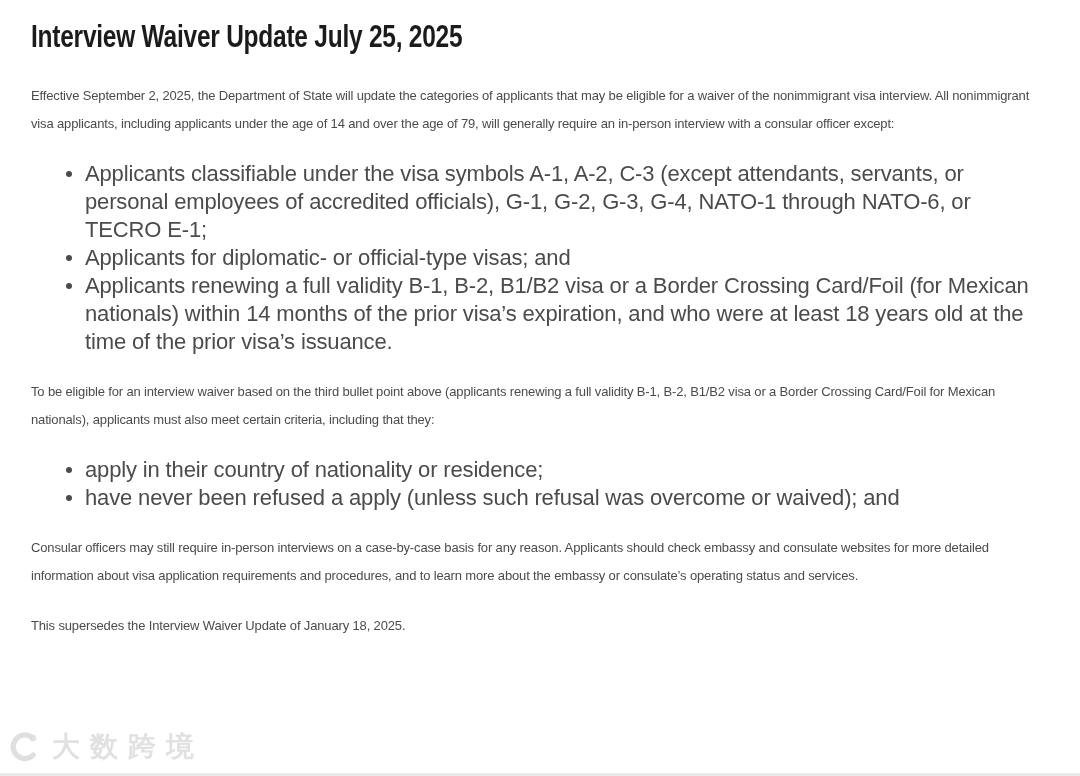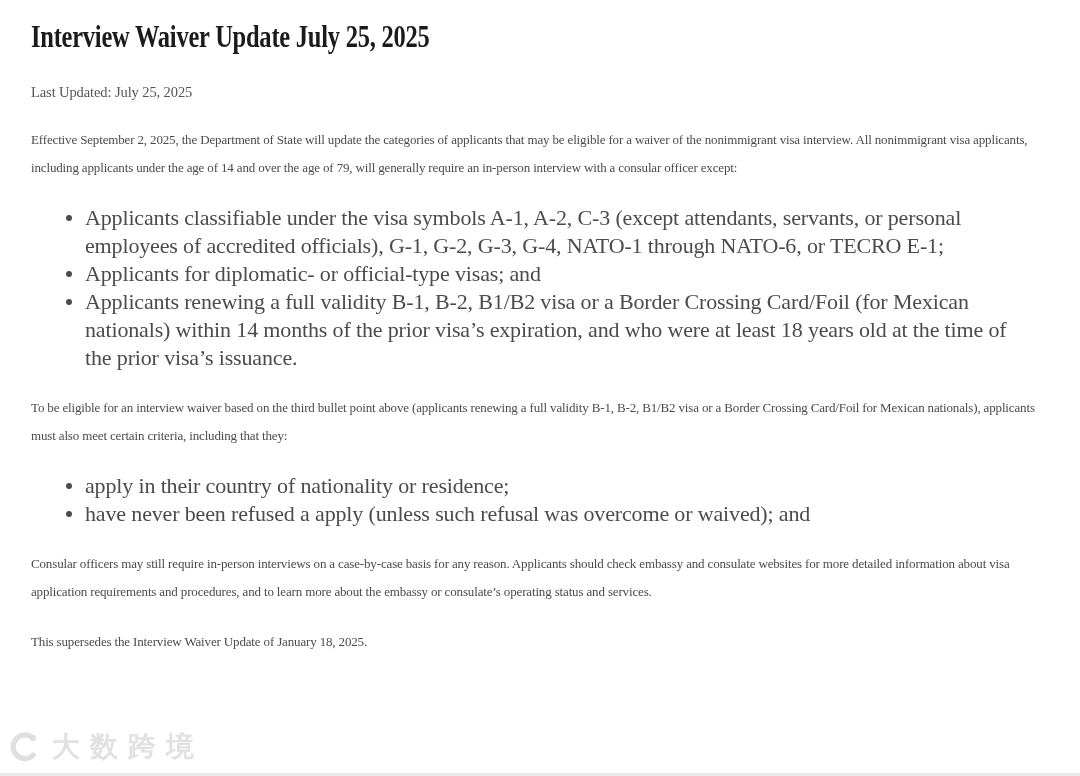--- a/index.html
+++ b/index.html
@@ -12,21 +12,20 @@
   *{box-sizing:border-box;}
   html,body{margin:0;padding:0;}
   body{
     width:1080px;height:776px;overflow:hidden;position:relative;
     background:var(--c-bg);
     font-family:"Liberation Sans","DejaVu Sans",sans-serif;
     -webkit-font-smoothing:antialiased;
   }
   .page{
     padding:20px 44px 0 31px;
-    font-family:Liberation Serif, serif;
   }
   h1.title{
     margin:0 0 28px 0;
     font-size:31px;
     line-height:34px;
     font-weight:700;
     color:var(--c-title);
     letter-spacing:-0.3px;
     white-space:nowrap;
     transform:scaleX(0.79);
@@ -101,21 +100,20 @@
     height:3px;
     background:#e9e9e9;
   }
 </style>
 </head>
 <body>
 
 <div class="page">
   <h1 class="title">Interview Waiver Update July 25, 2025</h1>
 
-  <p class="last-updated">Last Updated: July 25, 2025</p>
 
   <p class="body">Effective September 2, 2025, the Department of State will update the categories of applicants that may be eligible for a waiver of the nonimmigrant visa interview. All nonimmigrant visa applicants, including applicants under the age of 14 and over the age of 79, will generally require an in-person interview with a consular officer except:</p>
 
   <ul class="bullets">
     <li>Applicants classifiable under the visa symbols A-1, A-2, C-3 (except attendants, servants, or personal employees of accredited officials), G-1, G-2, G-3, G-4, NATO-1 through NATO-6, or TECRO E-1;</li>
     <li>Applicants for diplomatic- or official-type visas; and</li>
     <li>Applicants renewing a full validity B-1, B-2, B1/B2 visa or a Border Crossing Card/Foil (for Mexican nationals) within 14 months of the prior visa’s expiration, and who were at least 18 years old at the time of the prior visa’s issuance.</li>
   </ul>
 
   <p class="body">To be eligible for an interview waiver based on the third bullet point above (applicants renewing a full validity B-1, B-2, B1/B2 visa or a Border Crossing Card/Foil for Mexican nationals), applicants must also meet certain criteria, including that they:</p>

